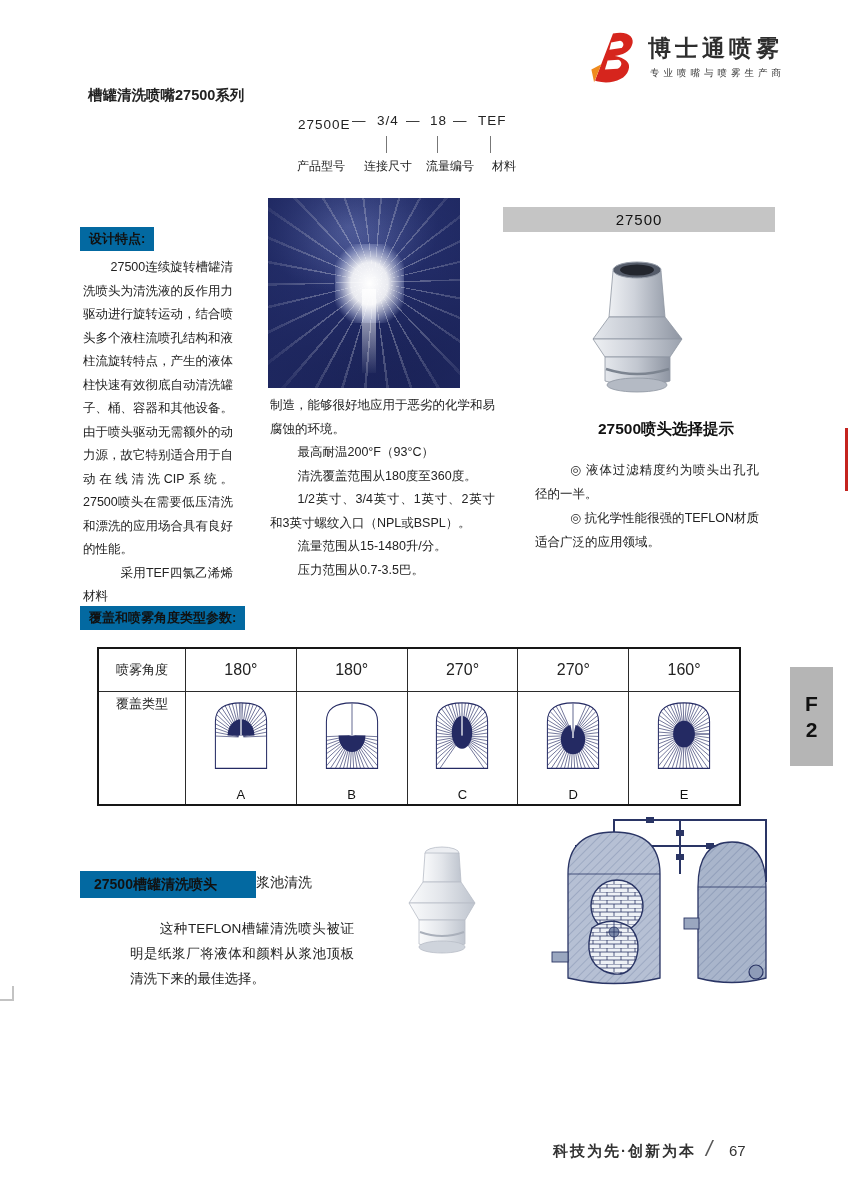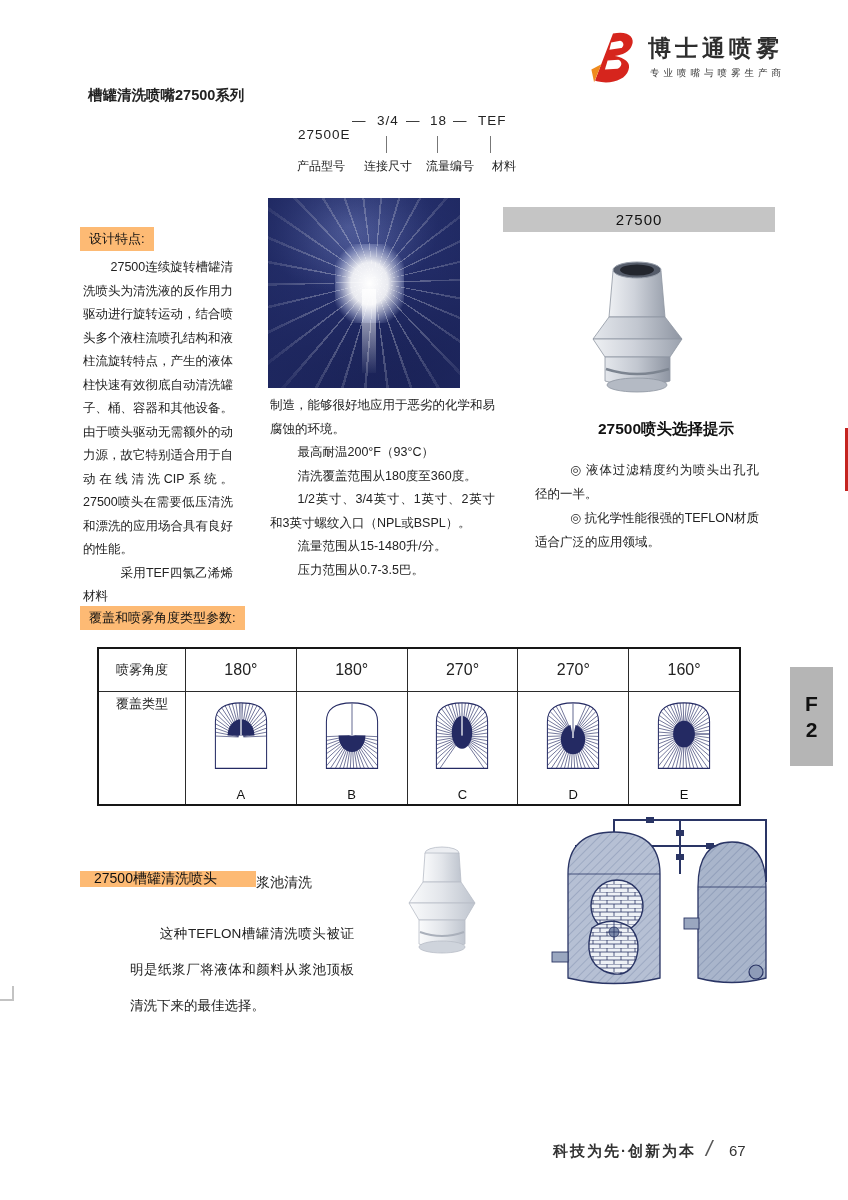--- a/index.html
+++ b/index.html
@@ -11,21 +11,21 @@
   .brand-name{font-size:23px;font-weight:bold;color:#2e2e2e;letter-spacing:4px;}
   .brand-tag{font-size:9.5px;color:#3a3a3a;letter-spacing:4px;}
 
   
   .title{font-size:14.5px;font-weight:600;color:#222;}
   .code{font-size:13.5px;color:#222;letter-spacing:1px;}
   .code-label{font-size:12px;color:#222;}
   .tick{width:1px;height:17px;background:#777;}
 
   
-  .graybar{background:#fdba74;color:#111;font-weight:normal;}
+  .graybar{background:#0369a1;color:#111;font-weight:bold;}
 
   
   .cn{font-size:12.5px;line-height:23.5px;color:#222;text-align:justify;}
   .ind{text-indent:2.2em;margin:0;}
   .noind{text-indent:0;margin:0;}
 
   
   .spray{left:268px;top:198px;width:192px;height:190px;overflow:hidden;
     background:
       radial-gradient(ellipse 120px 90px at 42% 15%, rgba(135,150,210,.45), rgba(135,150,210,0) 75%),
@@ -56,24 +56,24 @@
   .ct .lab{font-size:13px;}
   .cov-letter{font-size:13px;color:#111;}
   svg.cov{display:block;}
 
   
   .tab{left:790px;top:667px;width:43px;height:99px;background:#b5b5b5;
        display:flex;flex-direction:column;align-items:center;justify-content:center;
        font-size:21px;font-weight:bold;color:#111;line-height:26px;}
 
   
-  .pulp-head{left:80px;top:871px;width:162px;height:16px;display:flex;align-items:center;
+  .pulp-head{left:80px;top:871px;width:162px;height:27px;display:flex;align-items:center;
        padding-left:14px;font-size:14px;}
   .pulp-sub{left:256px;top:874px;font-size:14px;color:#222;}
-  .pulp-para{left:130px;top:916px;width:224px;font-size:13.5px;line-height:36px;color:#222;text-align:justify;}
+  .pulp-para{left:130px;top:916px;width:224px;font-size:13.5px;line-height:25px;color:#222;text-align:justify;}
   .pulp-para p{margin:0;text-indent:2.2em;}
 
   
   .slogan{font-size:15px;font-weight:600;color:#333;letter-spacing:2px;}
   .slash{font-size:22px;font-style:italic;color:#555;}
   .pageno{font-size:15px;color:#333;}
 
   .trim-left{left:0;top:986px;width:12px;height:13px;border-bottom:2px solid #b5b5b5;border-right:2px solid #b5b5b5;opacity:.8;}
   .edge-red{left:845px;top:428px;width:3px;height:63px;background:#c4231f;}
 </style>
@@ -86,21 +86,21 @@
     <path d="M10,58 L30,6 C46,2 55,10 51,19 C49,26 40,30 32,31 C42,33 51,38 47,47 C44,57 28,63 12,59 Z" fill="#d6251d"></path>
     <path d="M28,16 L38,14 C42,15 43,20 39,22 L26,24 Z" fill="#ffffff"></path>
     <path d="M24,36 L36,35 C41,37 40,43 35,45 L21,46 Z" fill="#ffffff"></path>
     <polygon points="6,46 17,40 9,60" fill="#ef8b1d"></polygon>
   </svg>
   <div class="abs brand-name" style="left:648px;top:33px;">博士通喷雾</div>
   <div class="abs brand-tag" style="left:650px;top:67px;">专业喷嘴与喷雾生产商</div>
 
   <div class="abs title" style="left:88px;top:86px;">槽罐清洗喷嘴27500系列</div>
 
-  <span class="abs code" style="left:298px;top:127px;">27500E</span>
+  <span class="abs code" style="left:298px;top:117px;">27500E</span>
   <span class="abs code" style="left:352px;top:113px;">—</span>
   <span class="abs code" style="left:377px;top:113px;">3/4</span>
   <span class="abs code" style="left:406px;top:113px;">—</span>
   <span class="abs code" style="left:430px;top:113px;">18</span>
   <span class="abs code" style="left:453px;top:113px;">—</span>
   <span class="abs code" style="left:478px;top:113px;">TEF</span>
   <div class="abs tick" style="left:386px;top:136px;"></div>
   <div class="abs tick" style="left:437px;top:136px;"></div>
   <div class="abs tick" style="left:490px;top:136px;"></div>
   <span class="abs code-label" style="left:297px;top:158px;">产品型号</span>

